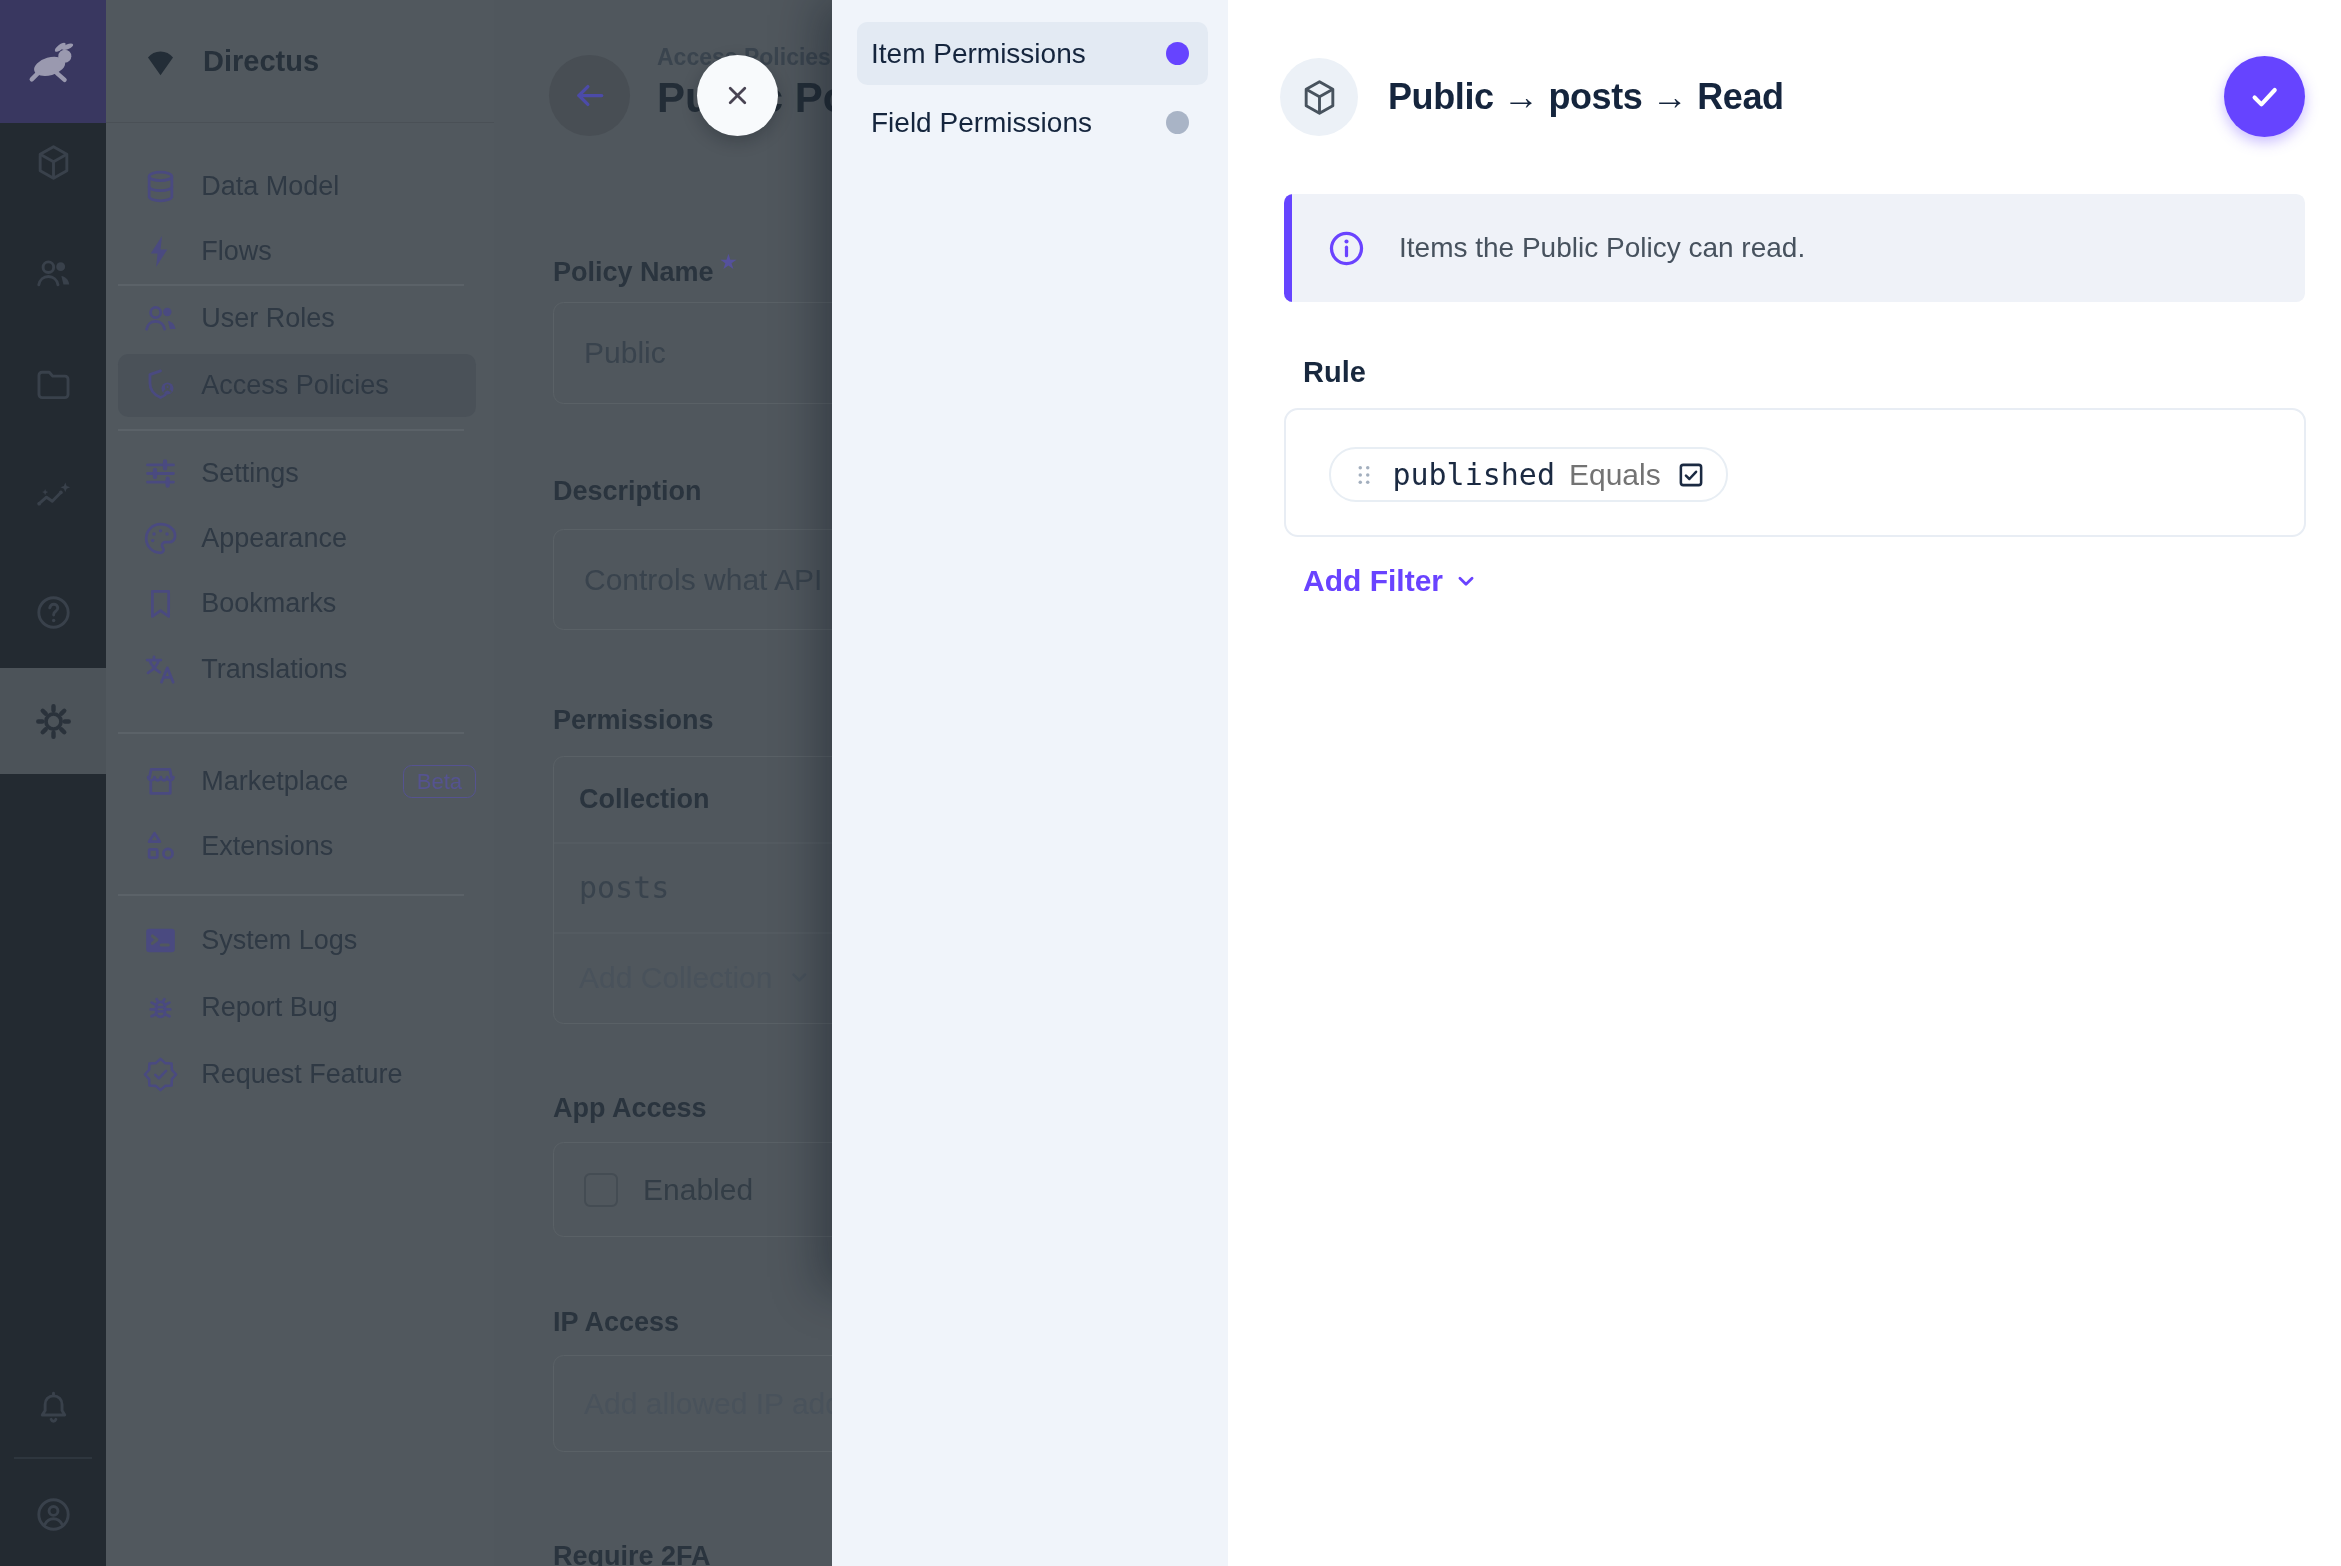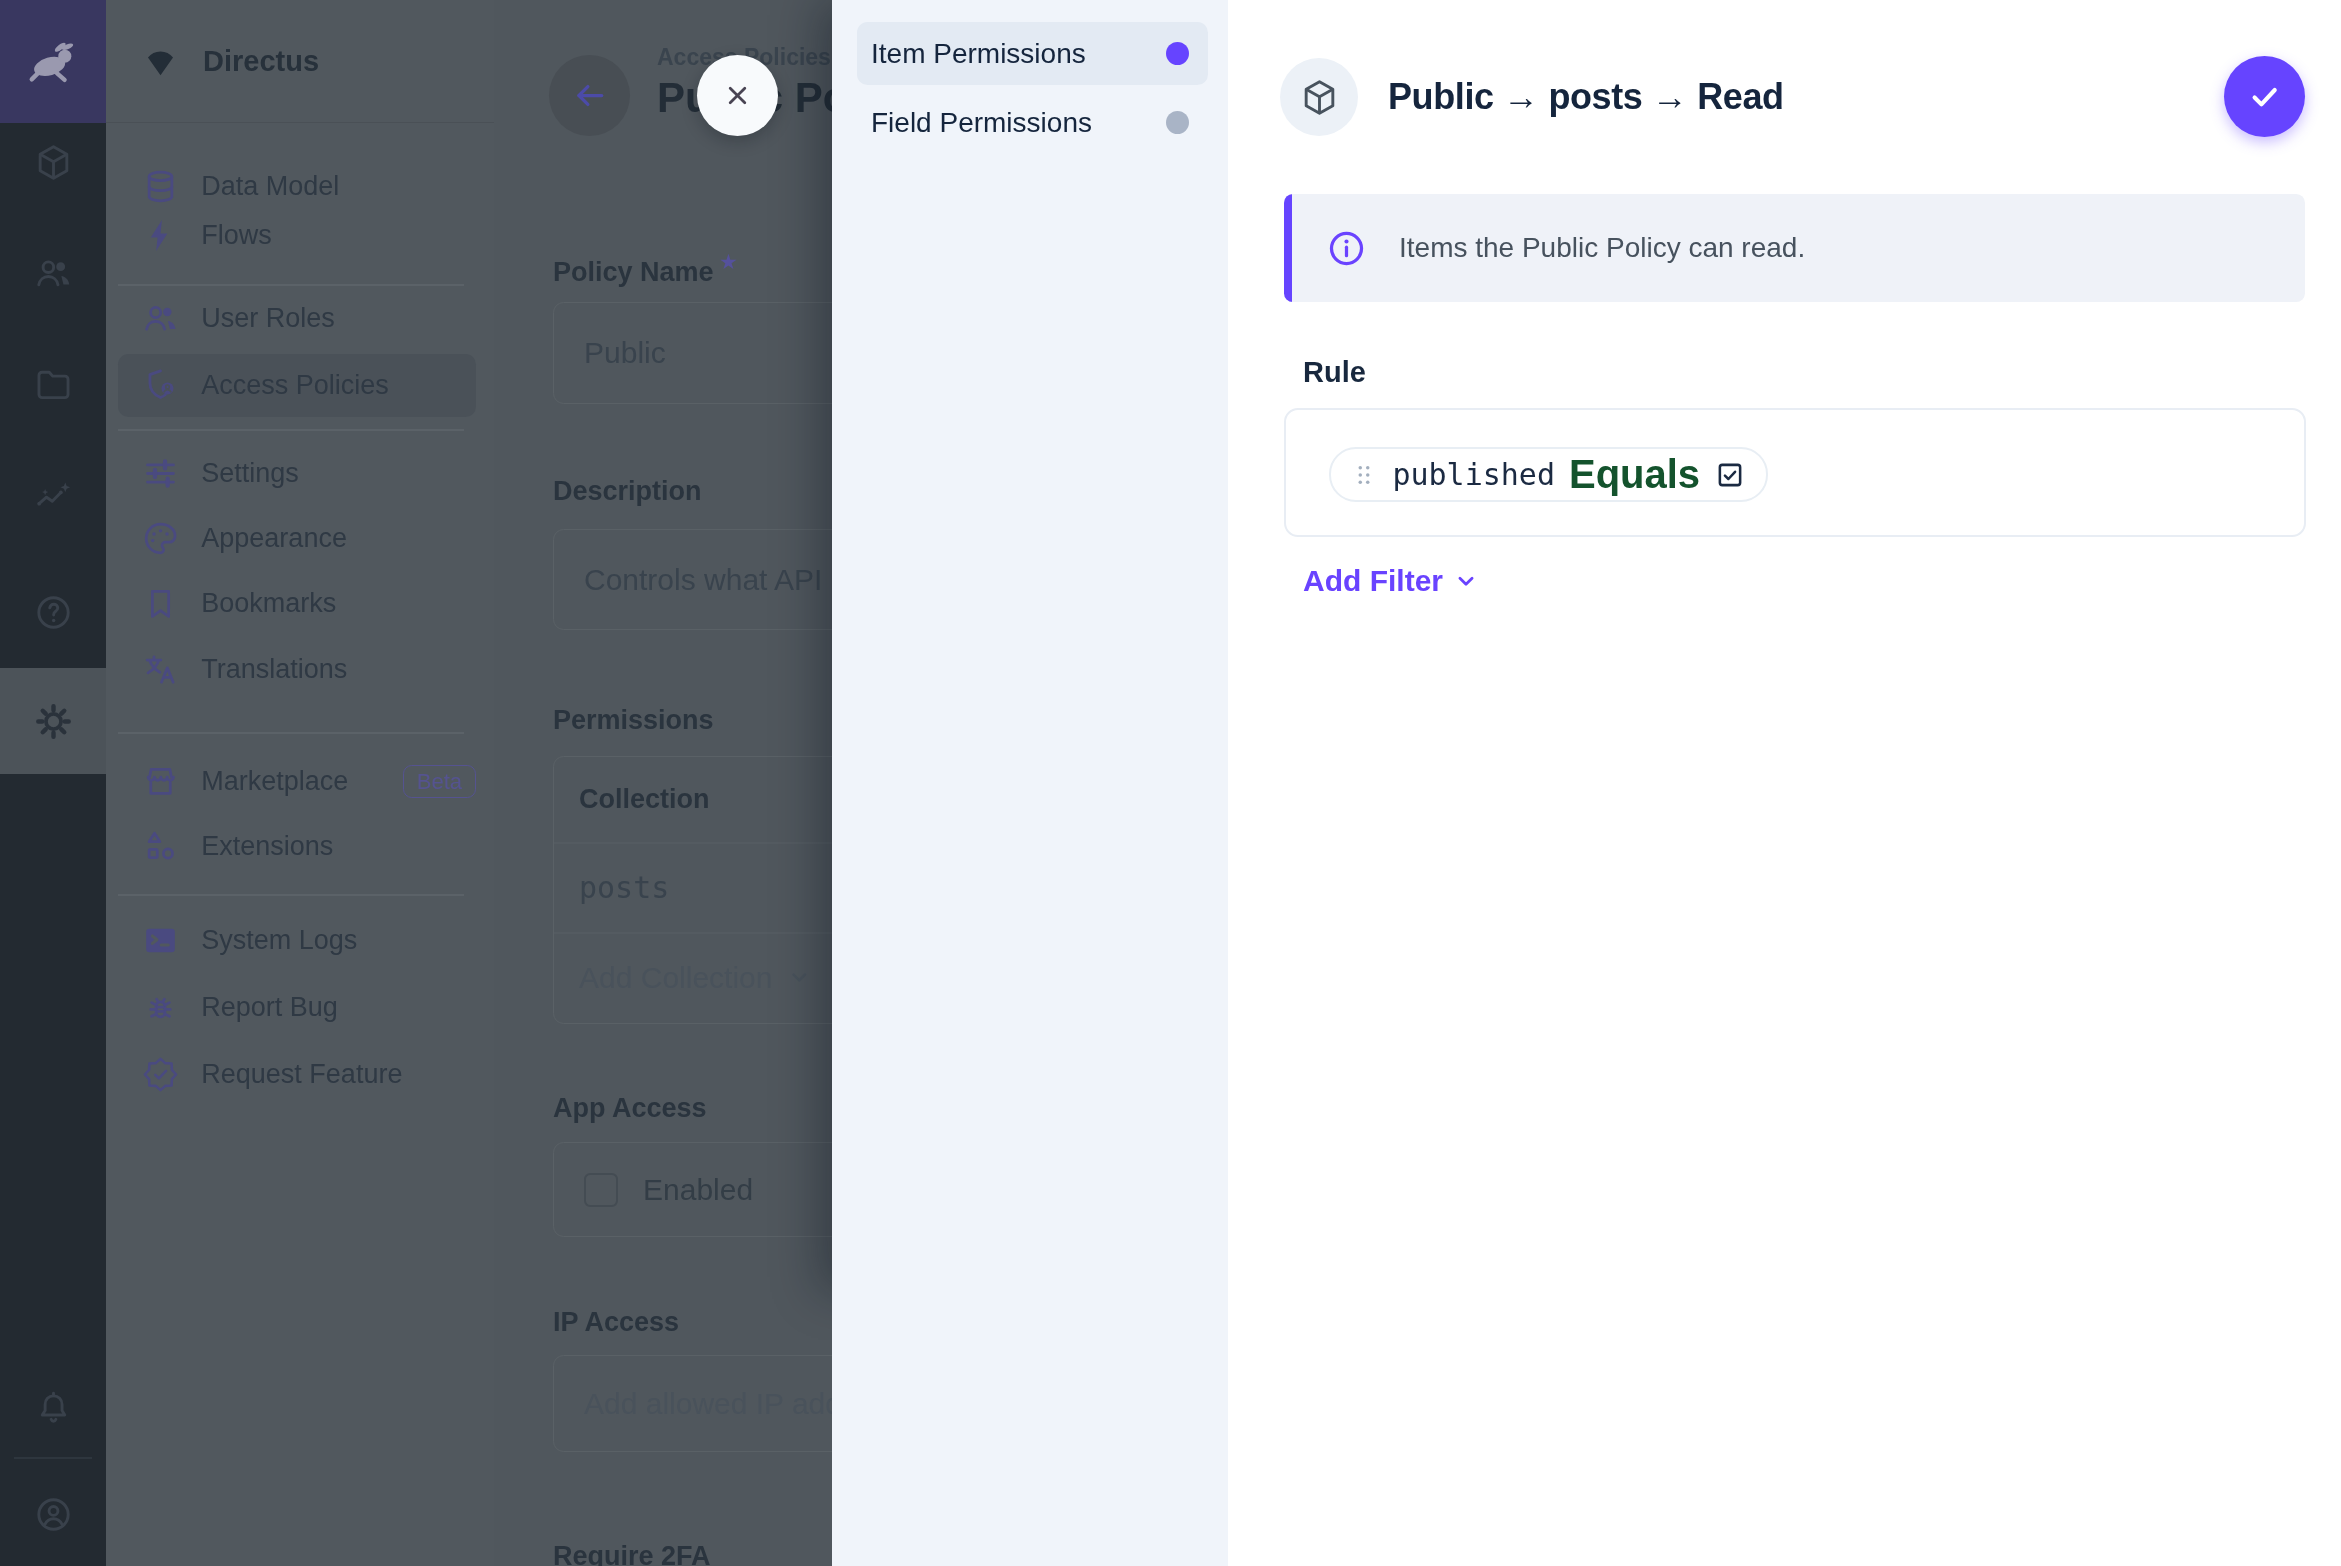--- a/index.html
+++ b/index.html
@@ -59,21 +59,21 @@
   #save-btn{left:996px;top:56px;width:81px;height:81px;border-radius:50%;background:#6644FF;display:flex;align-items:center;justify-content:center;color:#FFFFFF;box-shadow:0 5.3px 14px rgba(102,68,255,.35)}
   #notice{left:56px;top:194px;width:1021px;height:108px;background:#EFF2F8;border-radius:8.8px;overflow:hidden;display:flex;align-items:center}
   #notice-bar{width:8px;align-self:stretch;background:#6644FF;flex:none}
   #notice .ic{color:#6A43FF;margin-left:34px}
   #notice-text{font-size:28px;color:#47525E;margin-left:32px;white-space:nowrap}
   #rule-label{left:75px;top:356px;font-size:29px;font-weight:700;color:#18283E}
   #rule-box{left:56px;top:408px;width:1022px;height:129px;border:2.6px solid #E8EDF4;border-radius:14px;box-sizing:border-box}
   #filter-pill{left:43px;top:37px;height:55px;border:2.6px solid #E8EEF4;border-radius:27px;box-sizing:border-box;display:inline-flex;align-items:center;padding:0 19.4px;gap:14px;background:#FFFFFF}
   #filter-pill .drag{color:#A3AFBE}
   .pill-field{font-size:30px;color:#1B2A42}
-  .pill-op{font-size:40px;font-weight:700;color:#14532d}
+  .pill-op{font-size:30px;font-weight:400;color:#737373}
   #filter-check{color:#1B2A42}
   #add-filter{left:75px;top:564px;display:flex;align-items:center;gap:8.8px;color:#6943FF;font-size:30px;font-weight:700}
 </style>
 </head>
 <body>
 
 <div id="modulebar" class="abs">
   <div id="logo-tile" class="abs">
     <svg width="58" height="58" viewBox="0 0 24 24" fill="#9A99AF" stroke="#9A99AF" stroke-width="1.4" stroke-linecap="round">
       <ellipse cx="10.6" cy="13.8" rx="6.6" ry="3.7" transform="rotate(-16 10.6 13.8)" stroke="none"></ellipse>
@@ -154,21 +154,21 @@
   </div>
 
   <div class="abs nav-item" style="top:155px">
     <svg class="ic" width="39" height="39" viewBox="0 0 24 24" fill="none" stroke="currentColor" stroke-width="1.7">
       <ellipse cx="12" cy="5.8" rx="7" ry="2.6"></ellipse>
         <path d="M5 5.8v6.2c0 1.45 3.13 2.6 7 2.6s7-1.15 7-2.6V5.8"></path>
         <path d="M5 12v6.2c0 1.45 3.13 2.6 7 2.6s7-1.15 7-2.6V12"></path>
     </svg>
     <span>Data Model</span>
   </div>
-  <div class="abs nav-item" style="top:204px">
+  <div class="abs nav-item" style="top:220px">
     <svg class="ic" width="39" height="39" viewBox="0 0 24 24" fill="currentColor">
       <path d="M12.9 2.4 6 13.3h4.2l-.9 8.3 6.9-10.9H12l.9-8.3Z"></path>
     </svg>
     <span>Flows</span>
   </div>
 
   <div class="abs nav-div" style="top:284px"></div>
 
   <div class="abs nav-item" style="top:287px">
     <svg class="ic" width="39" height="39" viewBox="0 0 24 24" fill="none" stroke="currentColor" stroke-width="1.7" stroke-linecap="round">

